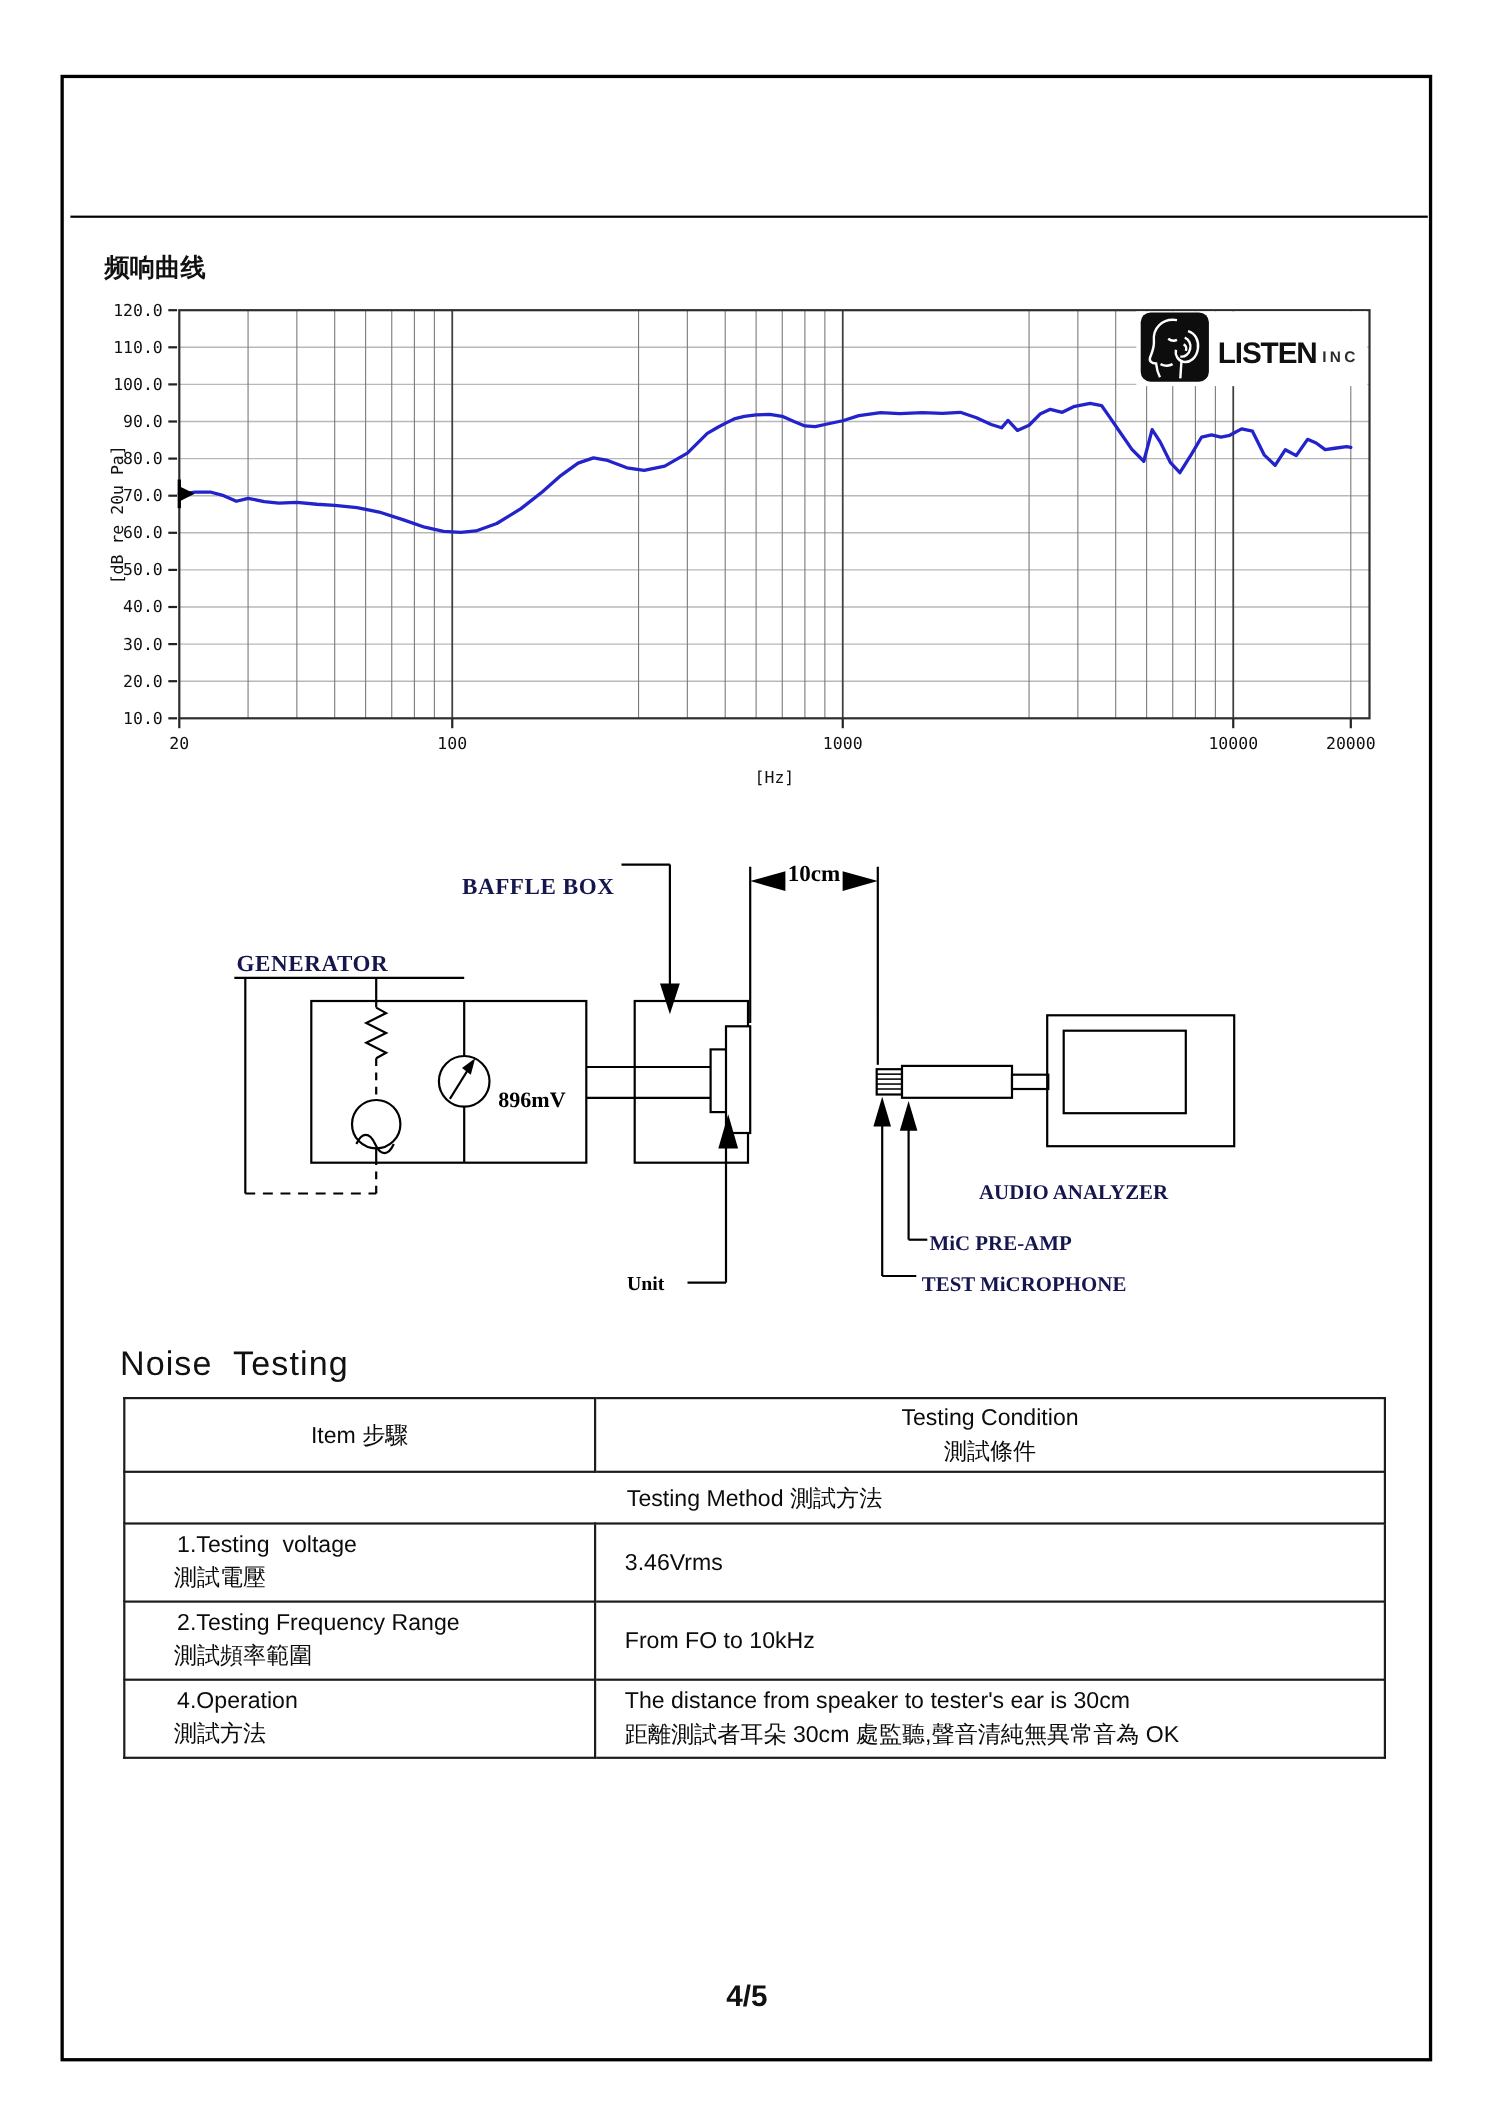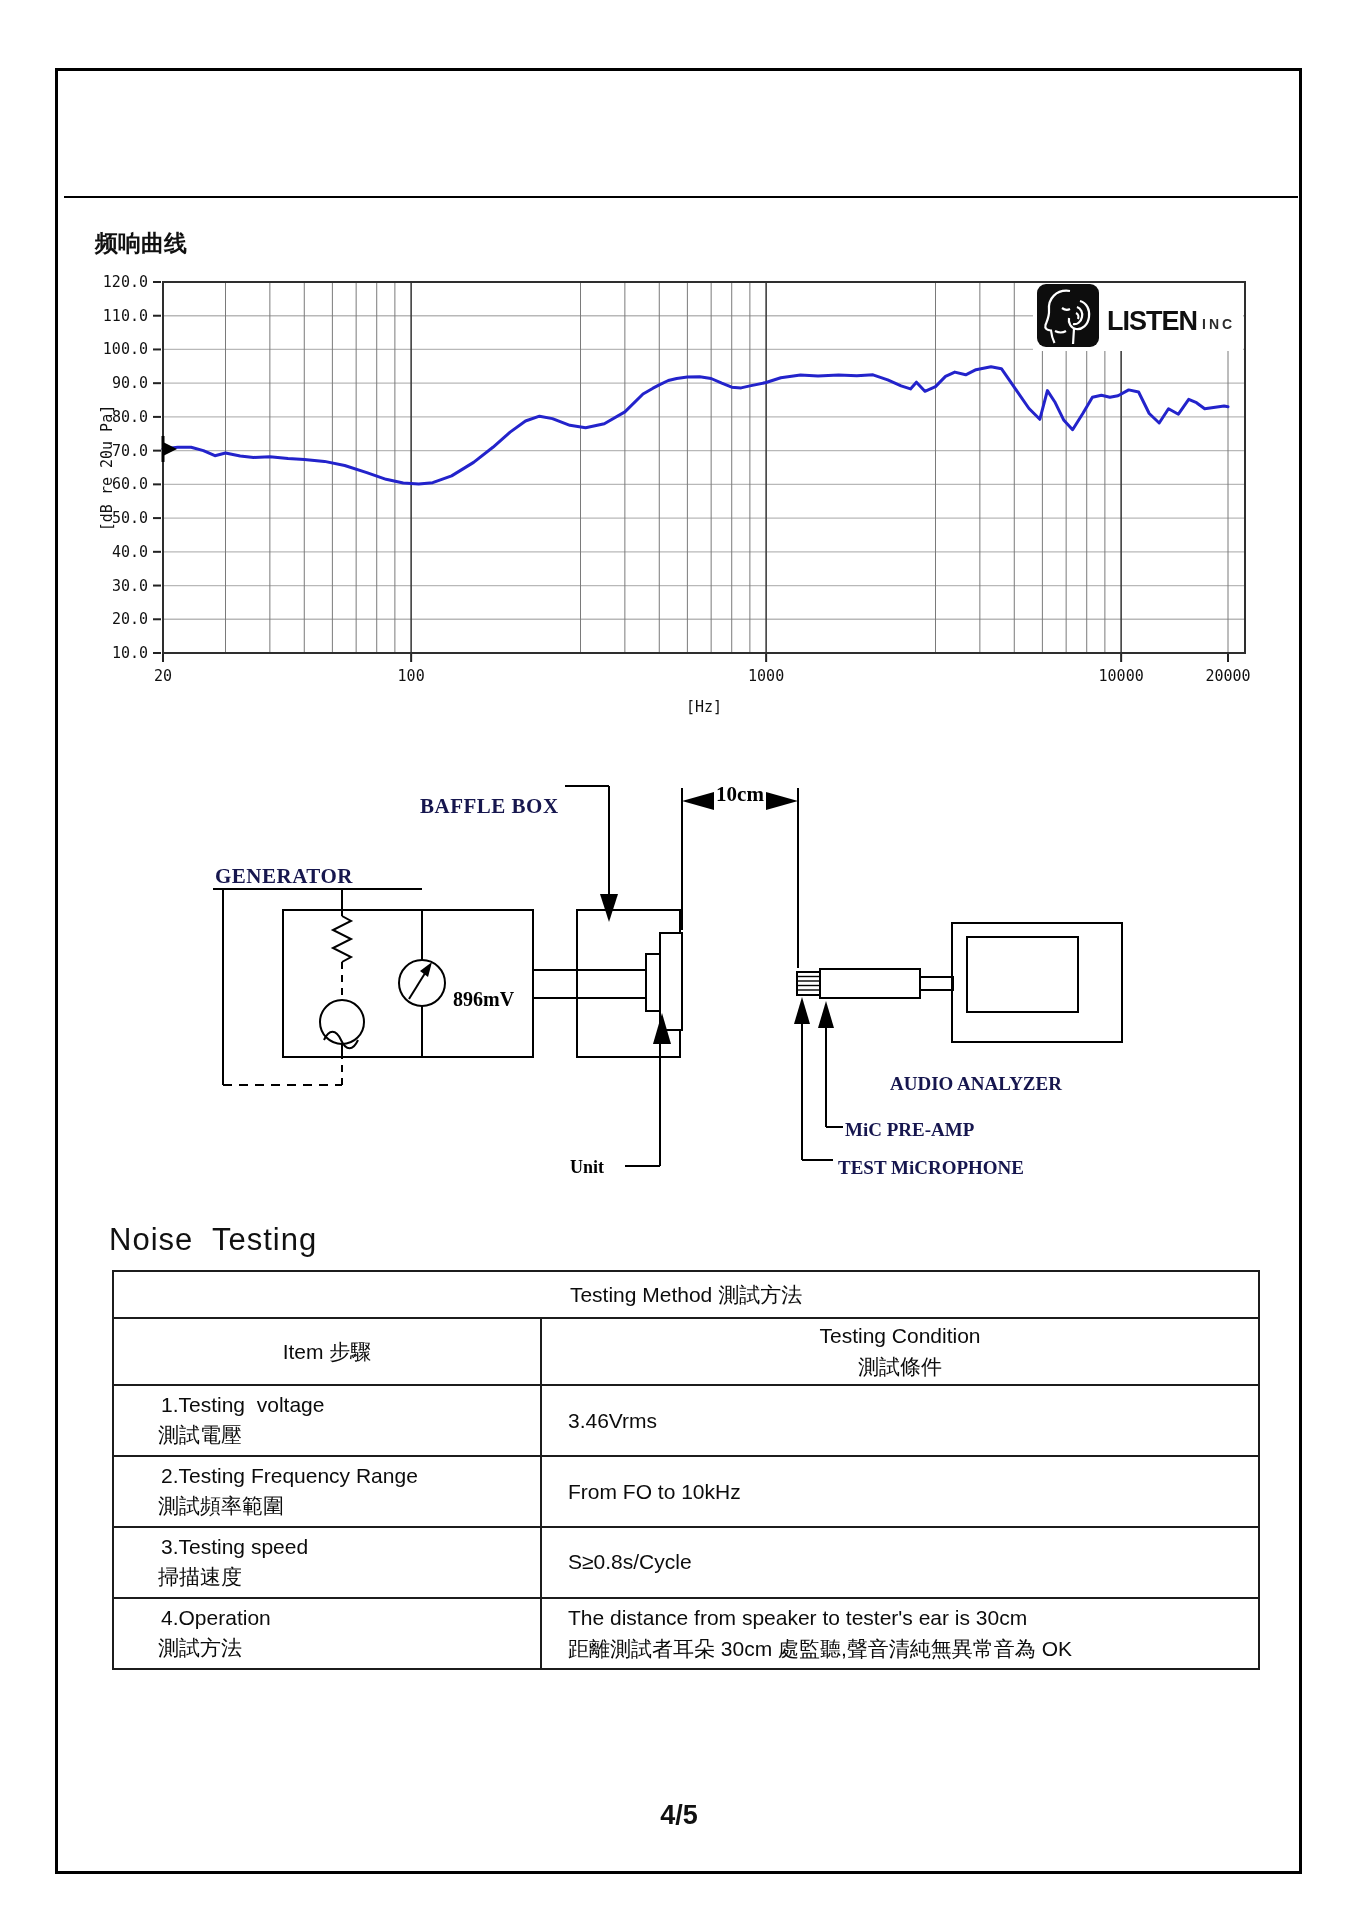--- a/index.html
+++ b/index.html
@@ -213,29 +213,29 @@
 
   <div class="noise-heading">Noise  Testing</div>
 
   <table class="spec">
     <colgroup>
         <col style="width:428px">
         <col style="width:718px">
       </colgroup>
     <tbody>
         <tr>
-      <td class="tbl-title" colspan="2">Testing Method 測試方法</td>
-    </tr>
-    <tr>
       <td class="hdr-item">Item 步驟</td>
       <td class="hdr-cond">
         <div>Testing Condition</div>
         <div>測試條件</div>
       </td>
     </tr>
+    <tr>
+      <td class="tbl-title" colspan="2">Testing Method 測試方法</td>
+    </tr>
     <tr class="row-h">
       <td>
             <div class="item-cell">
               <div class="item-en">1.Testing  voltage</div>
               <div class="item-cn">測試電壓</div>
             </div>
           </td>
       <td>
             <div class="cond-cell">
               <div>3.46Vrms</div>
@@ -251,33 +251,20 @@
           </td>
       <td>
             <div class="cond-cell">
               <div>From FO to 10kHz</div>
             </div>
           </td>
     </tr>
     <tr class="row-h">
       <td>
             <div class="item-cell">
-              <div class="item-en">3.Testing speed</div>
-              <div class="item-cn">掃描速度</div>
-            </div>
-          </td>
-      <td>
-            <div class="cond-cell">
-              <div>S≥0.8s/Cycle</div>
-            </div>
-          </td>
-    </tr>
-    <tr class="row-h">
-      <td>
-            <div class="item-cell">
               <div class="item-en">4.Operation</div>
               <div class="item-cn">測試方法</div>
             </div>
           </td>
       <td>
             <div class="cond-cell">
               <div>The distance from speaker to tester's ear is 30cm</div>
               <div>距離測試者耳朵 30cm 處監聽,聲音清純無異常音為 OK</div>
             </div>
           </td>

